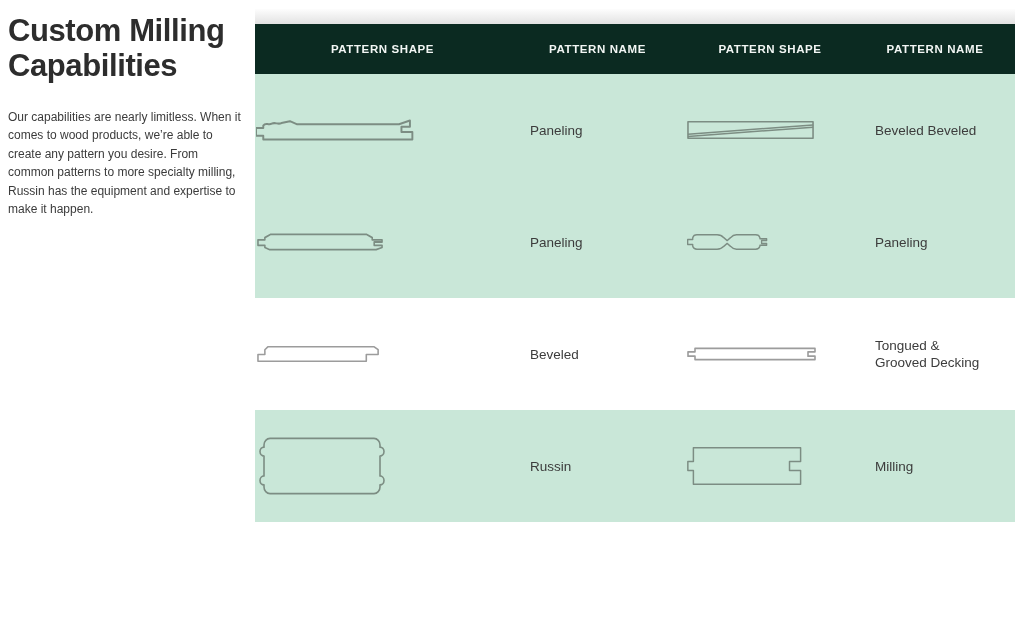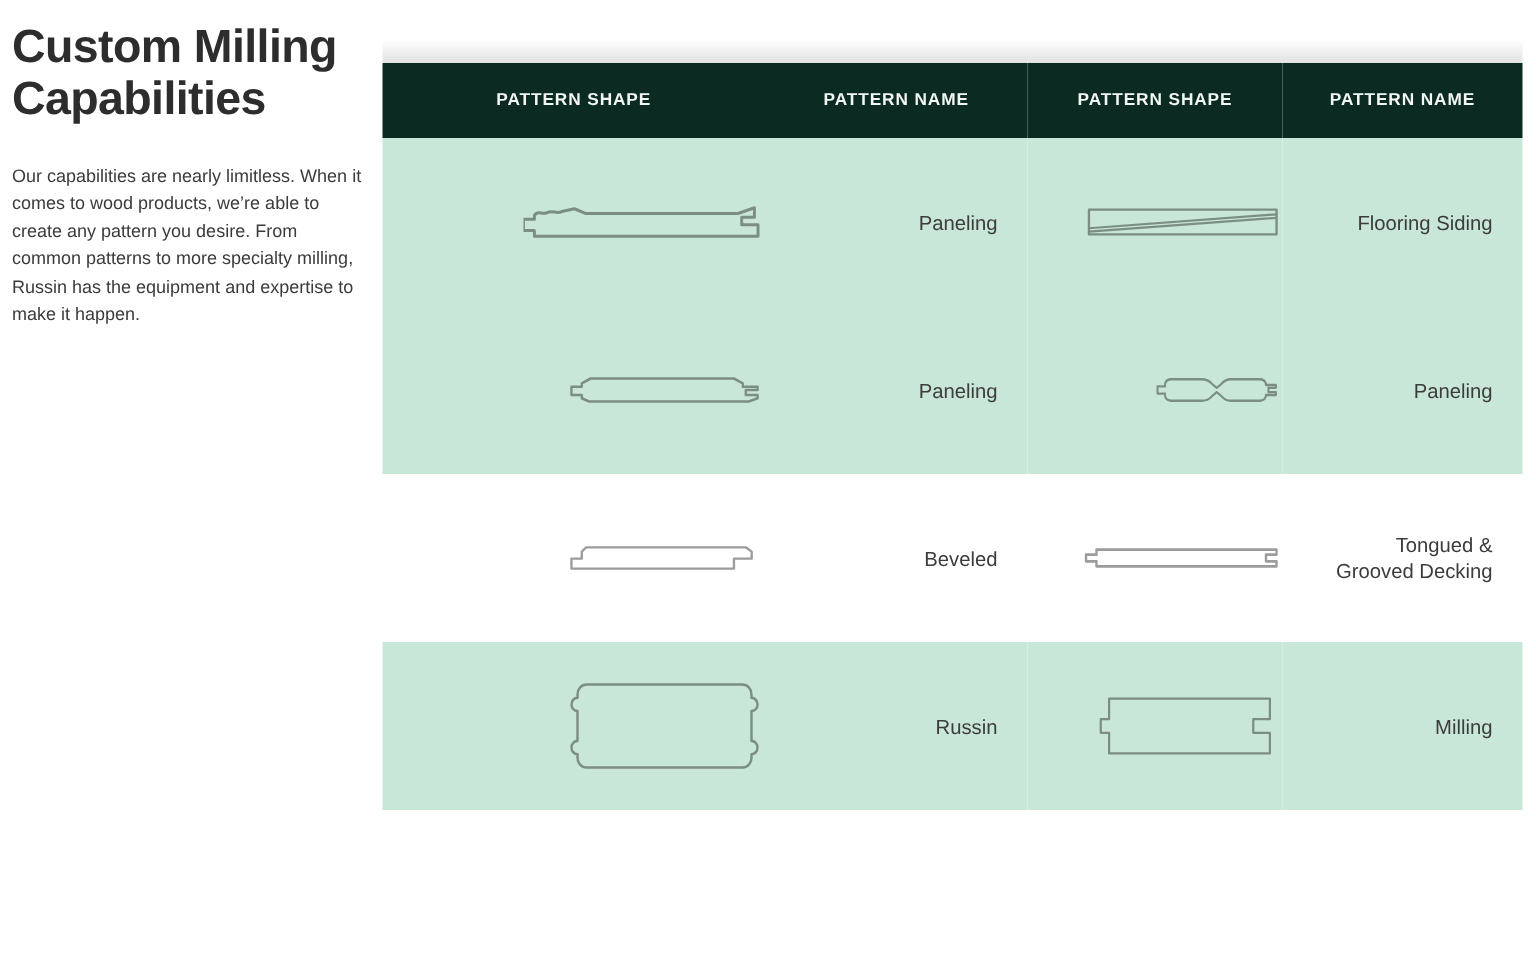--- a/index.html
+++ b/index.html
@@ -23,21 +23,21 @@
     color: #2d2d2d;
   }
   .sidebar p {
     margin: 0;
     font-size: 12px; line-height: 18.5px;
     color: #3b3b3b;
     width: 236px;
   }
 
   
-  .table-area { width: 769px; box-sizing: border-box; padding-top: 26px; }
+  .table-area { width: 769px; box-sizing: border-box; padding-top: 8px; }
   .scroll-strip {
     width: 760px; height: 16px;
     background: linear-gradient(#fdfdfd, #e2e2e2);
     border-top: 1px solid #ffffff;
     box-sizing: border-box;
   }
   table {
     width: 760px; border-collapse: collapse; table-layout: fixed;
   }
   col.c1 { width: 255px; }
@@ -47,21 +47,21 @@
 
   thead th {
     height: 48px;
     background: var(--header-bg, #0b2a21);
     color: var(--header-text, #f2f6f4);
     font-size: 11.5px; font-weight: 700; letter-spacing: 0.6px;
     text-align: center; vertical-align: middle;
   }
   tbody td {
     height: 110px;
-    text-align: right; vertical-align: middle;
+    text-align: left; vertical-align: middle;
   }
   tr.green { background: var(--row-green, #c9e7d8); }
   tr.white { background: var(--row-white, #ffffff); }
   .name-cell {
     font-size: 13.5px; line-height: 17px;
     color: var(--body-text, #3c3c3c);
     padding: 0 20px;
   }
   .shape-cell svg { display: inline-block; vertical-align: middle; }
   .shape-cell path, .shape-cell rect {
@@ -102,21 +102,21 @@
           <tr class="green">
             <td class="shape-cell"><svg viewBox="0 -1 132 19" width="160" height="24" preserveAspectRatio="none" aria-hidden="true">
                 <path d="M0,7 H6 V5 C8,2 10,5 13,3.5 C16,2 18,4.5 21,3 L28,1.5 L34,4 H118 L127,1 V6 H120 V10 H129 V16 H6 V13 H0 Z"></path>
               </svg></td>
             <td class="name-cell">Paneling</td>
             <td class="shape-cell"><svg viewBox="0 0 132 26" width="130" height="24" preserveAspectRatio="none" aria-hidden="true">
                 <path d="M2,4 H129 V22 H2 Z"></path>
                 <path d="M2,17.5 L129,7.5"></path>
                 <path d="M2,20 L129,10"></path>
               </svg></td>
-            <td class="name-cell">Flooring Siding</td>
+            <td class="name-cell">Beveled Beveled</td>
           </tr>
           <tr class="green">
             <td class="shape-cell"><svg viewBox="0 0 132 20" width="130" height="22" preserveAspectRatio="none" aria-hidden="true">
                 <path d="M2,8 H9 V6 L15,3 H112 L118,6 V8 H128 V10 H120 V13 H128 V15 L122,17 H14 L9,15 V13 H2 Z"></path>
               </svg></td>
             <td class="name-cell">Paneling</td>
             <td class="shape-cell"><svg viewBox="0 0 100 23" width="84" height="22" preserveAspectRatio="none" aria-hidden="true">
                 <path d="M2,9 H8 V7 Q9,4 13,4 H37 Q42,4 45,7 L49,10 L53,7 Q56,4 60,4 H83 Q87,4 88,7 V8 H96 V10 H90 V13 H96 V15 H88 V16 Q87,19 83,19 H60 Q56,19 53,16 L49,13 L45,16 Q42,19 37,19 H13 Q9,19 8,16 V14 H2 Z"></path>
               </svg></td>
             <td class="name-cell">Paneling</td>

